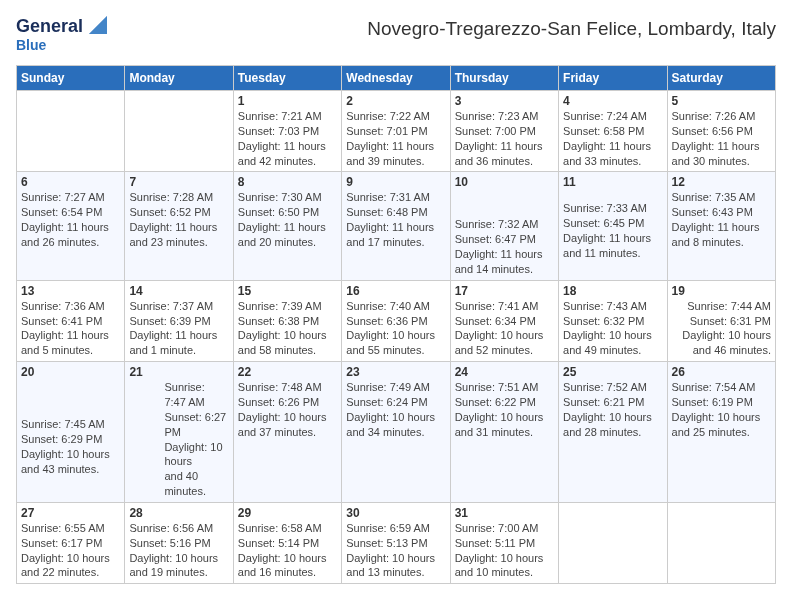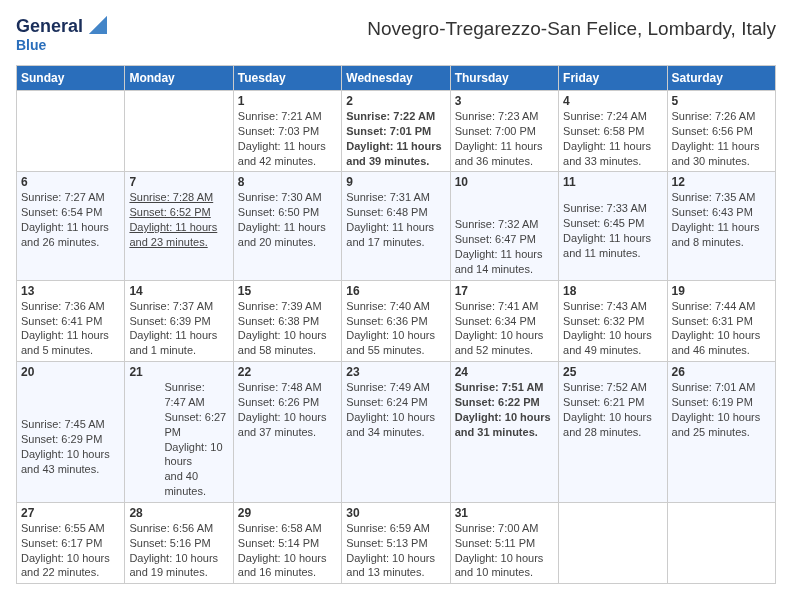--- a/index.html
+++ b/index.html
@@ -117,21 +117,21 @@
         <td></td>
         <td>
           <span class="day-num">1</span>
           <div class="day-detail" style="white-space: pre-line;">Sunrise: 7:21 AM
 Sunset: 7:03 PM
 Daylight: 11 hours
 and 42 minutes.</div>
         </td>
         <td>
           <span class="day-num">2</span>
-          <div class="day-detail" style="white-space: pre-line; font-weight: bold;">Sunrise: 7:22 AM
+          <div class="day-detail" style="white-space: pre-line;">Sunrise: 7:22 AM
 Sunset: 7:01 PM
 Daylight: 11 hours
 and 39 minutes.</div>
         </td>
         <td>
           <span class="day-num">3</span>
           <div class="day-detail" style="white-space: pre-line;">Sunrise: 7:23 AM
 Sunset: 7:00 PM
 Daylight: 11 hours
 and 36 minutes.</div>
@@ -154,21 +154,21 @@
       <tr>
         <td>
           <span class="day-num">6</span>
           <div class="day-detail" style="white-space: pre-line;">Sunrise: 7:27 AM
 Sunset: 6:54 PM
 Daylight: 11 hours
 and 26 minutes.</div>
         </td>
         <td>
           <span class="day-num">7</span>
-          <div class="day-detail" style="white-space: pre-line; text-decoration: underline;">Sunrise: 7:28 AM
+          <div class="day-detail" style="white-space: pre-line;">Sunrise: 7:28 AM
 Sunset: 6:52 PM
 Daylight: 11 hours
 and 23 minutes.</div>
         </td>
         <td>
           <span class="day-num">8</span>
           <div class="day-detail" style="white-space: pre-line;">Sunrise: 7:30 AM
 Sunset: 6:50 PM
 Daylight: 11 hours
 and 20 minutes.</div>
@@ -240,21 +240,21 @@
         </td>
         <td>
           <span class="day-num">18</span>
           <div class="day-detail" style="white-space: pre-line;">Sunrise: 7:43 AM
 Sunset: 6:32 PM
 Daylight: 10 hours
 and 49 minutes.</div>
         </td>
         <td>
           <span class="day-num">19</span>
-          <div class="day-detail" style="white-space: pre-line;">Sunrise: 7:44 AM
+          <div class="day-detail" style="white-space: pre-line; text-align: right;">Sunrise: 7:44 AM
 Sunset: 6:31 PM
 Daylight: 10 hours
 and 46 minutes.</div>
         </td>
       </tr>
       <tr>
         <td>
           <span class="day-num">20</span>
           <div class="day-detail" style="white-space: pre-line; margin-top: 38px;">Sunrise: 7:45 AM
 Sunset: 6:29 PM
@@ -277,35 +277,35 @@
         </td>
         <td>
           <span class="day-num">23</span>
           <div class="day-detail" style="white-space: pre-line;">Sunrise: 7:49 AM
 Sunset: 6:24 PM
 Daylight: 10 hours
 and 34 minutes.</div>
         </td>
         <td>
           <span class="day-num">24</span>
-          <div class="day-detail" style="white-space: pre-line; font-weight: bold;">Sunrise: 7:51 AM
+          <div class="day-detail" style="white-space: pre-line;">Sunrise: 7:51 AM
 Sunset: 6:22 PM
 Daylight: 10 hours
 and 31 minutes.</div>
         </td>
         <td>
           <span class="day-num">25</span>
           <div class="day-detail" style="white-space: pre-line;">Sunrise: 7:52 AM
 Sunset: 6:21 PM
 Daylight: 10 hours
 and 28 minutes.</div>
         </td>
         <td>
           <span class="day-num">26</span>
-          <div class="day-detail" style="white-space: pre-line;">Sunrise: 7:01 AM
+          <div class="day-detail" style="white-space: pre-line;">Sunrise: 7:54 AM
 Sunset: 6:19 PM
 Daylight: 10 hours
 and 25 minutes.</div>
         </td>
       </tr>
       <tr>
         <td>
           <span class="day-num">27</span>
           <div class="day-detail" style="white-space: pre-line;">Sunrise: 6:55 AM
 Sunset: 6:17 PM

